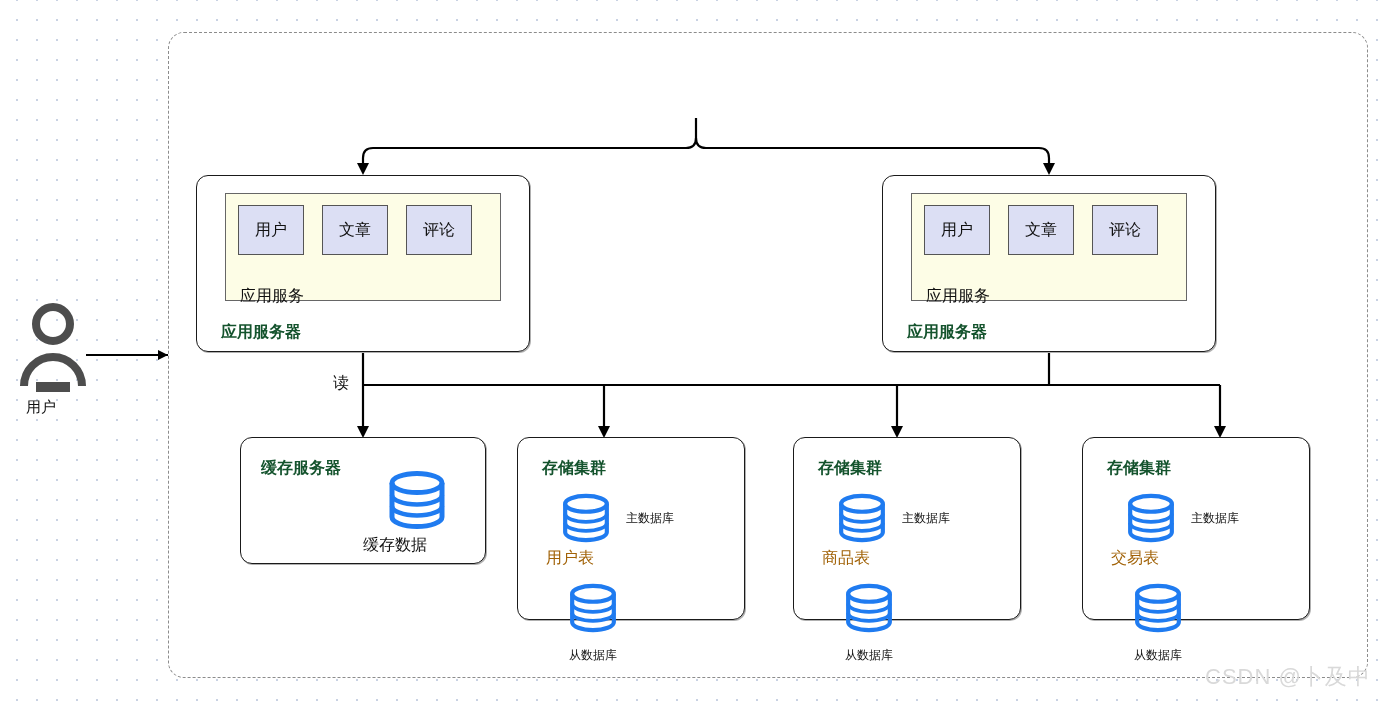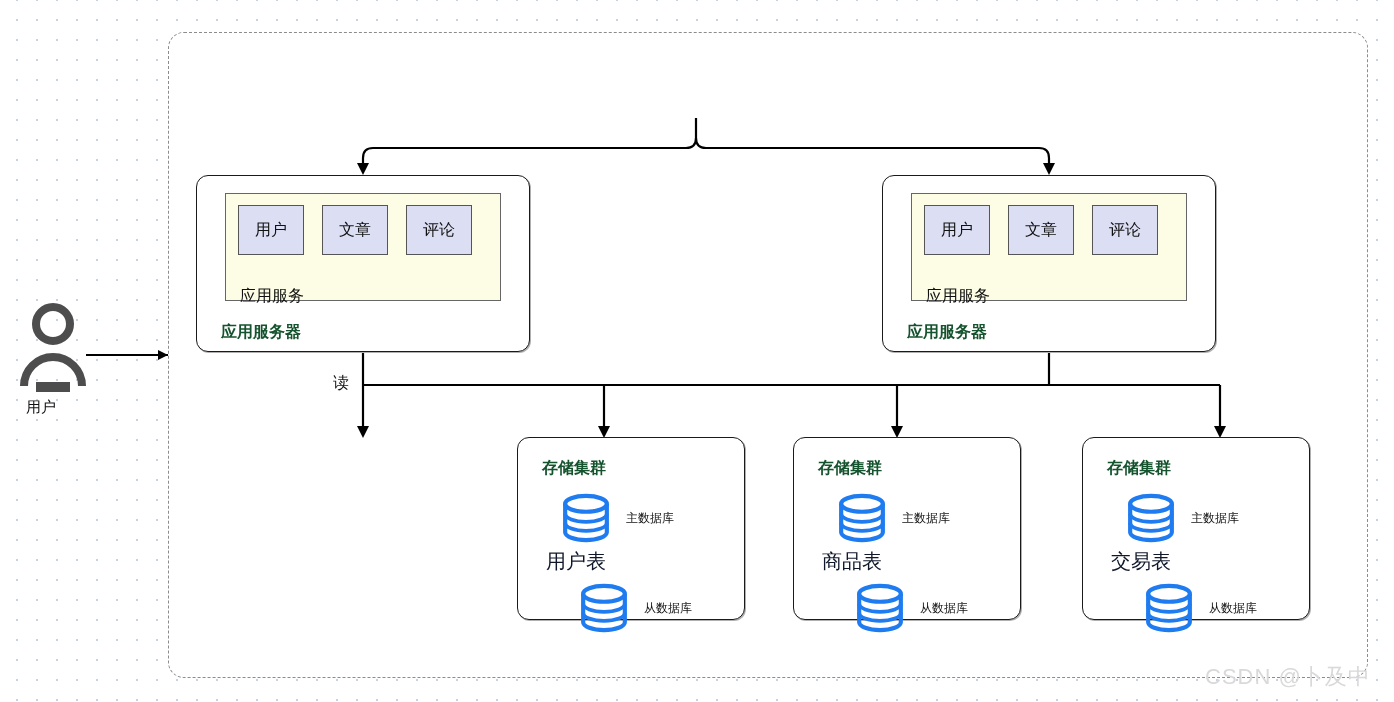--- a/index.html
+++ b/index.html
@@ -58,23 +58,23 @@
   .cache-db-wrap{position:absolute;left:145px;top:32px;}
   .cache-cap{position:absolute;left:122px;top:97px;font-size:16px;color:#111;}
   
   .storage{width:228px;height:183px;top:437px;}
   #storage-1{left:517px;}
   #storage-2{left:793px;}
   #storage-3{left:1082px;}
   .storage .red-label{left:24px;top:20px;}
   .db-row{position:absolute;display:flex;align-items:center;gap:14px;}
   .db-row.master{left:42px;top:55px;}
-  .db-row.slave{left:60px;top:145px;}
+  .db-row.slave{left:49px;top:145px;flex-direction:column;}
   .db-name{font-size:12px;color:#111;white-space:nowrap;}
-  .table-cap{position:absolute;left:28px;top:110px;font-size:20px;color:#0f172a;}
+  .table-cap{position:absolute;left:28px;top:110px;font-size:16px;color:#a16207;}
   
   .cyl{display:block;}
   
   #user-actor{position:absolute;left:18px;top:300px;width:70px;height:102px;}
   #user-label{position:absolute;left:26px;top:398px;font-size:15px;color:#111;}
   
   #wires{position:absolute;left:0;top:0;width:1394px;height:702px;pointer-events:none;}
   .wire{fill:none;stroke:#000000;stroke-width:2.2;}
   .wire-head{fill:#000000;}
   
@@ -150,20 +150,32 @@
       <div class="mod-row">
         <div class="module">用户</div>
         <div class="module">文章</div>
         <div class="module">评论</div>
       </div>
       <div class="panel-caption">应用服务</div>
     </div>
     <div class="red-label">应用服务器</div>
   </div>
 
+  <div id="cache-server" class="node node-shadow">
+    <div class="red-label">缓存服务器</div>
+    <div class="cache-db-wrap">
+      <svg class="cyl" width="62" height="60" viewBox="0 0 62 60">
+        <ellipse cx="31" cy="13" rx="25" ry="9.5" fill="none" stroke="#1f7bf0" stroke-width="5"></ellipse>
+        <path d="M6,13 L6,47 a25,9.5 0 0 0 50,0 L56,13" fill="none" stroke="#1f7bf0" stroke-width="5"></path>
+        <path d="M6,25 a25,9.5 0 0 0 50,0" fill="none" stroke="#1f7bf0" stroke-width="4.5"></path>
+        <path d="M6,36 a25,9.5 0 0 0 50,0" fill="none" stroke="#1f7bf0" stroke-width="4.5"></path>
+      </svg>
+    </div>
+    <div class="cache-cap">缓存数据</div>
+  </div>
 
   <div id="storage-1" class="node node-shadow storage">
     <div class="red-label">存储集群</div>
     <div class="db-row master">
       <svg class="cyl" width="52" height="50" viewBox="0 0 62 60">
         <ellipse cx="31" cy="13" rx="25" ry="9.5" fill="none" stroke="#1f7bf0" stroke-width="5"></ellipse>
         <path d="M6,13 L6,47 a25,9.5 0 0 0 50,0 L56,13" fill="none" stroke="#1f7bf0" stroke-width="5"></path>
         <path d="M6,25 a25,9.5 0 0 0 50,0" fill="none" stroke="#1f7bf0" stroke-width="4.5"></path>
         <path d="M6,36 a25,9.5 0 0 0 50,0" fill="none" stroke="#1f7bf0" stroke-width="4.5"></path>
       </svg>

